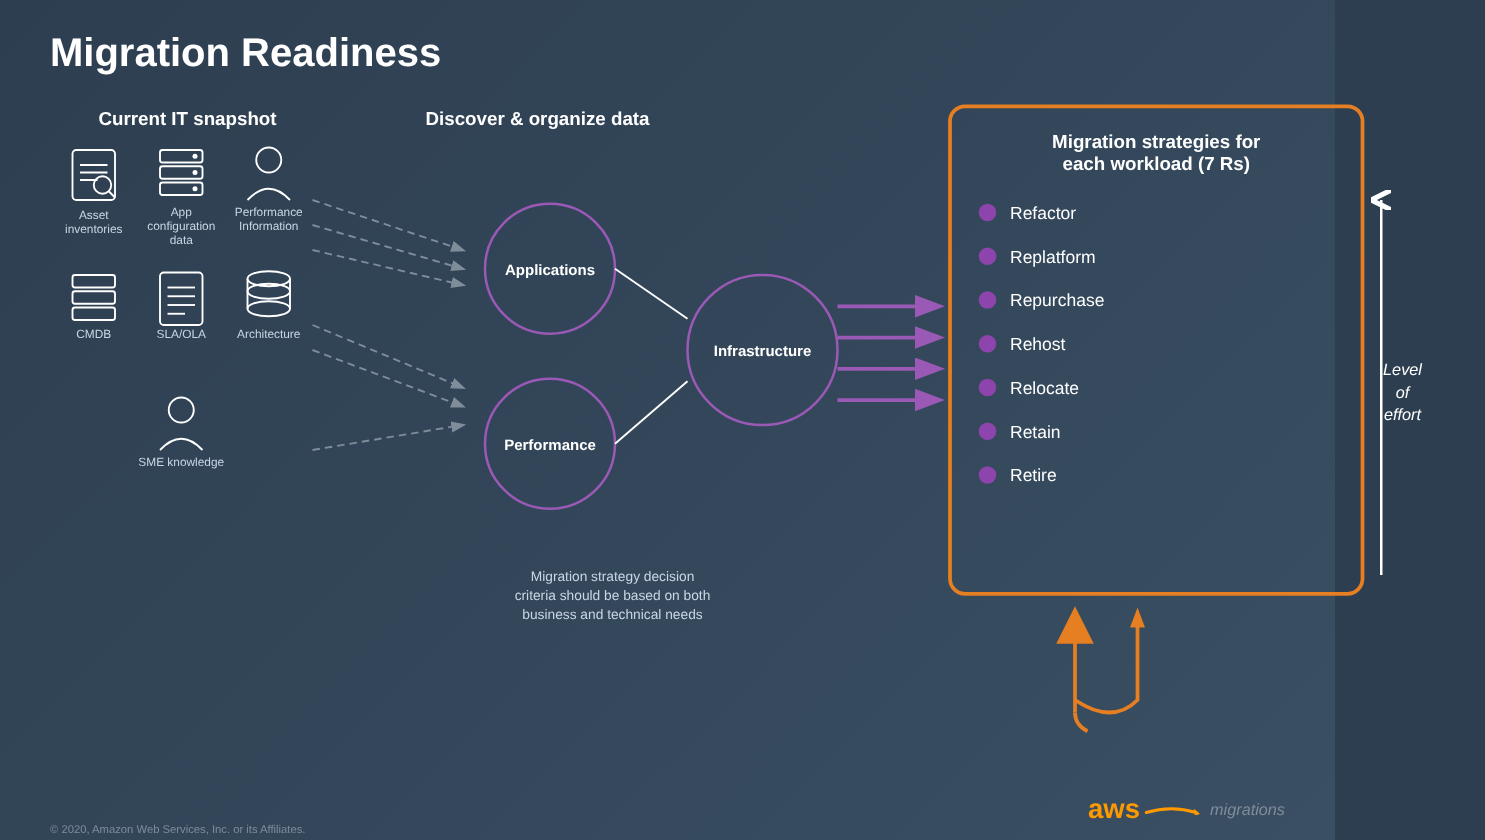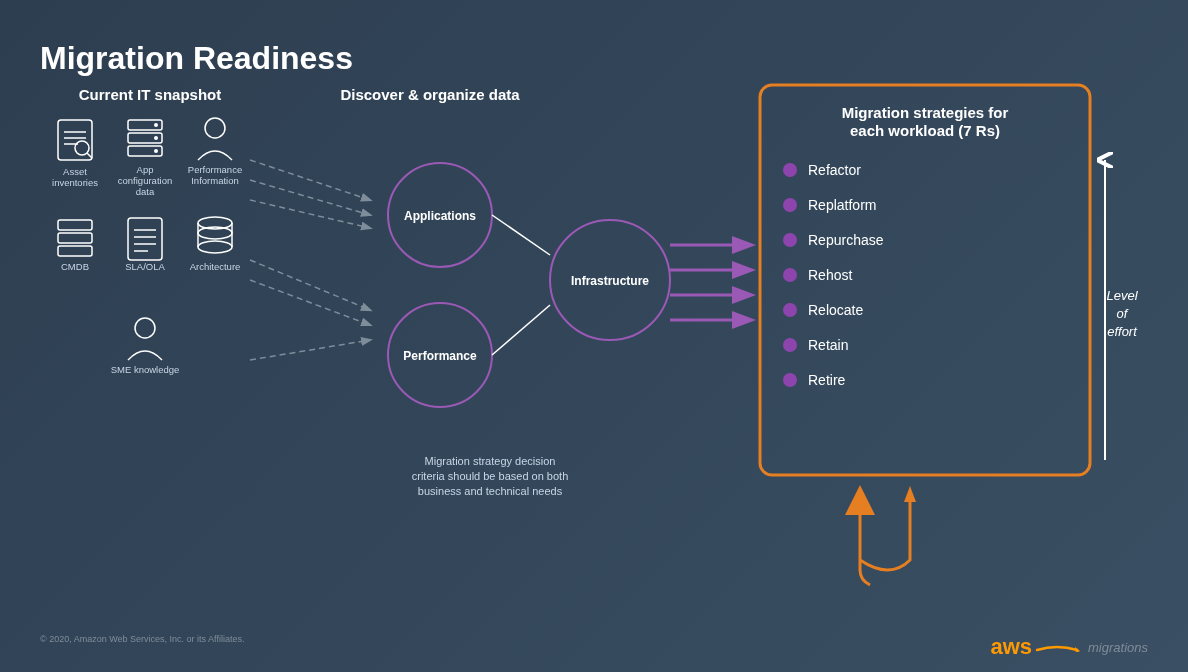--- a/index.html
+++ b/index.html
@@ -4,36 +4,36 @@
   <style>
     * { margin: 0; padding: 0; box-sizing: border-box; }
     body {
       width: 1188px;
       height: 672px;
       overflow: hidden;
       font-family: Arial, sans-serif;
       background: #2d3e50;
     }
     .slide {
-      width: 1188px;
+      width: 1068px;
       height: 672px;
       background: linear-gradient(135deg, #2d3e50 0%, #3a4f63 100%);
       position: relative;
-      padding: 40px 40px;
+      padding: 24px 40px;
       color: white;
     }
     .title {
       font-size: 32px;
       font-weight: bold;
       color: white;
       margin-bottom: 20px;
     }
     .footer-text {
       position: absolute;
-      bottom: 28px;
+      bottom: 4px;
       left: 40px;
       font-size: 9px;
       color: #7f8c9a;
     }
     .aws-logo {
       position: absolute;
       bottom: 12px;
       right: 40px;
       display: flex;
       align-items: center;

